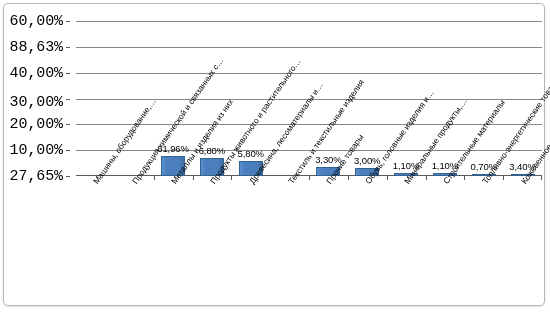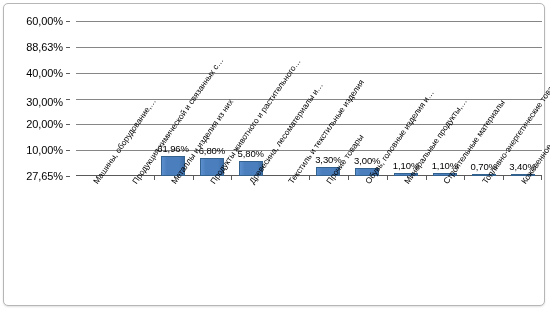--- a/index.html
+++ b/index.html
@@ -56,24 +56,25 @@
     position: absolute;
     left: 0px;
     top: 17px;
     width: 66px;
     height: 155px;
   }
   .y-tick-label {
     position: absolute;
     right: 7px;
     transform: translateY(-50%);
-    font-size: 11px;
+    font-size: 15px;
     color: #000000;
     white-space: nowrap;
     letter-spacing: -0.1px;
+    font-family: Liberation Mono, monospace;
   }
   .y-tick-mark {
     position: absolute;
     right: 0px;
     width: 4px;
     height: 1px;
     background: #5a5a5a;
   }
 
   

